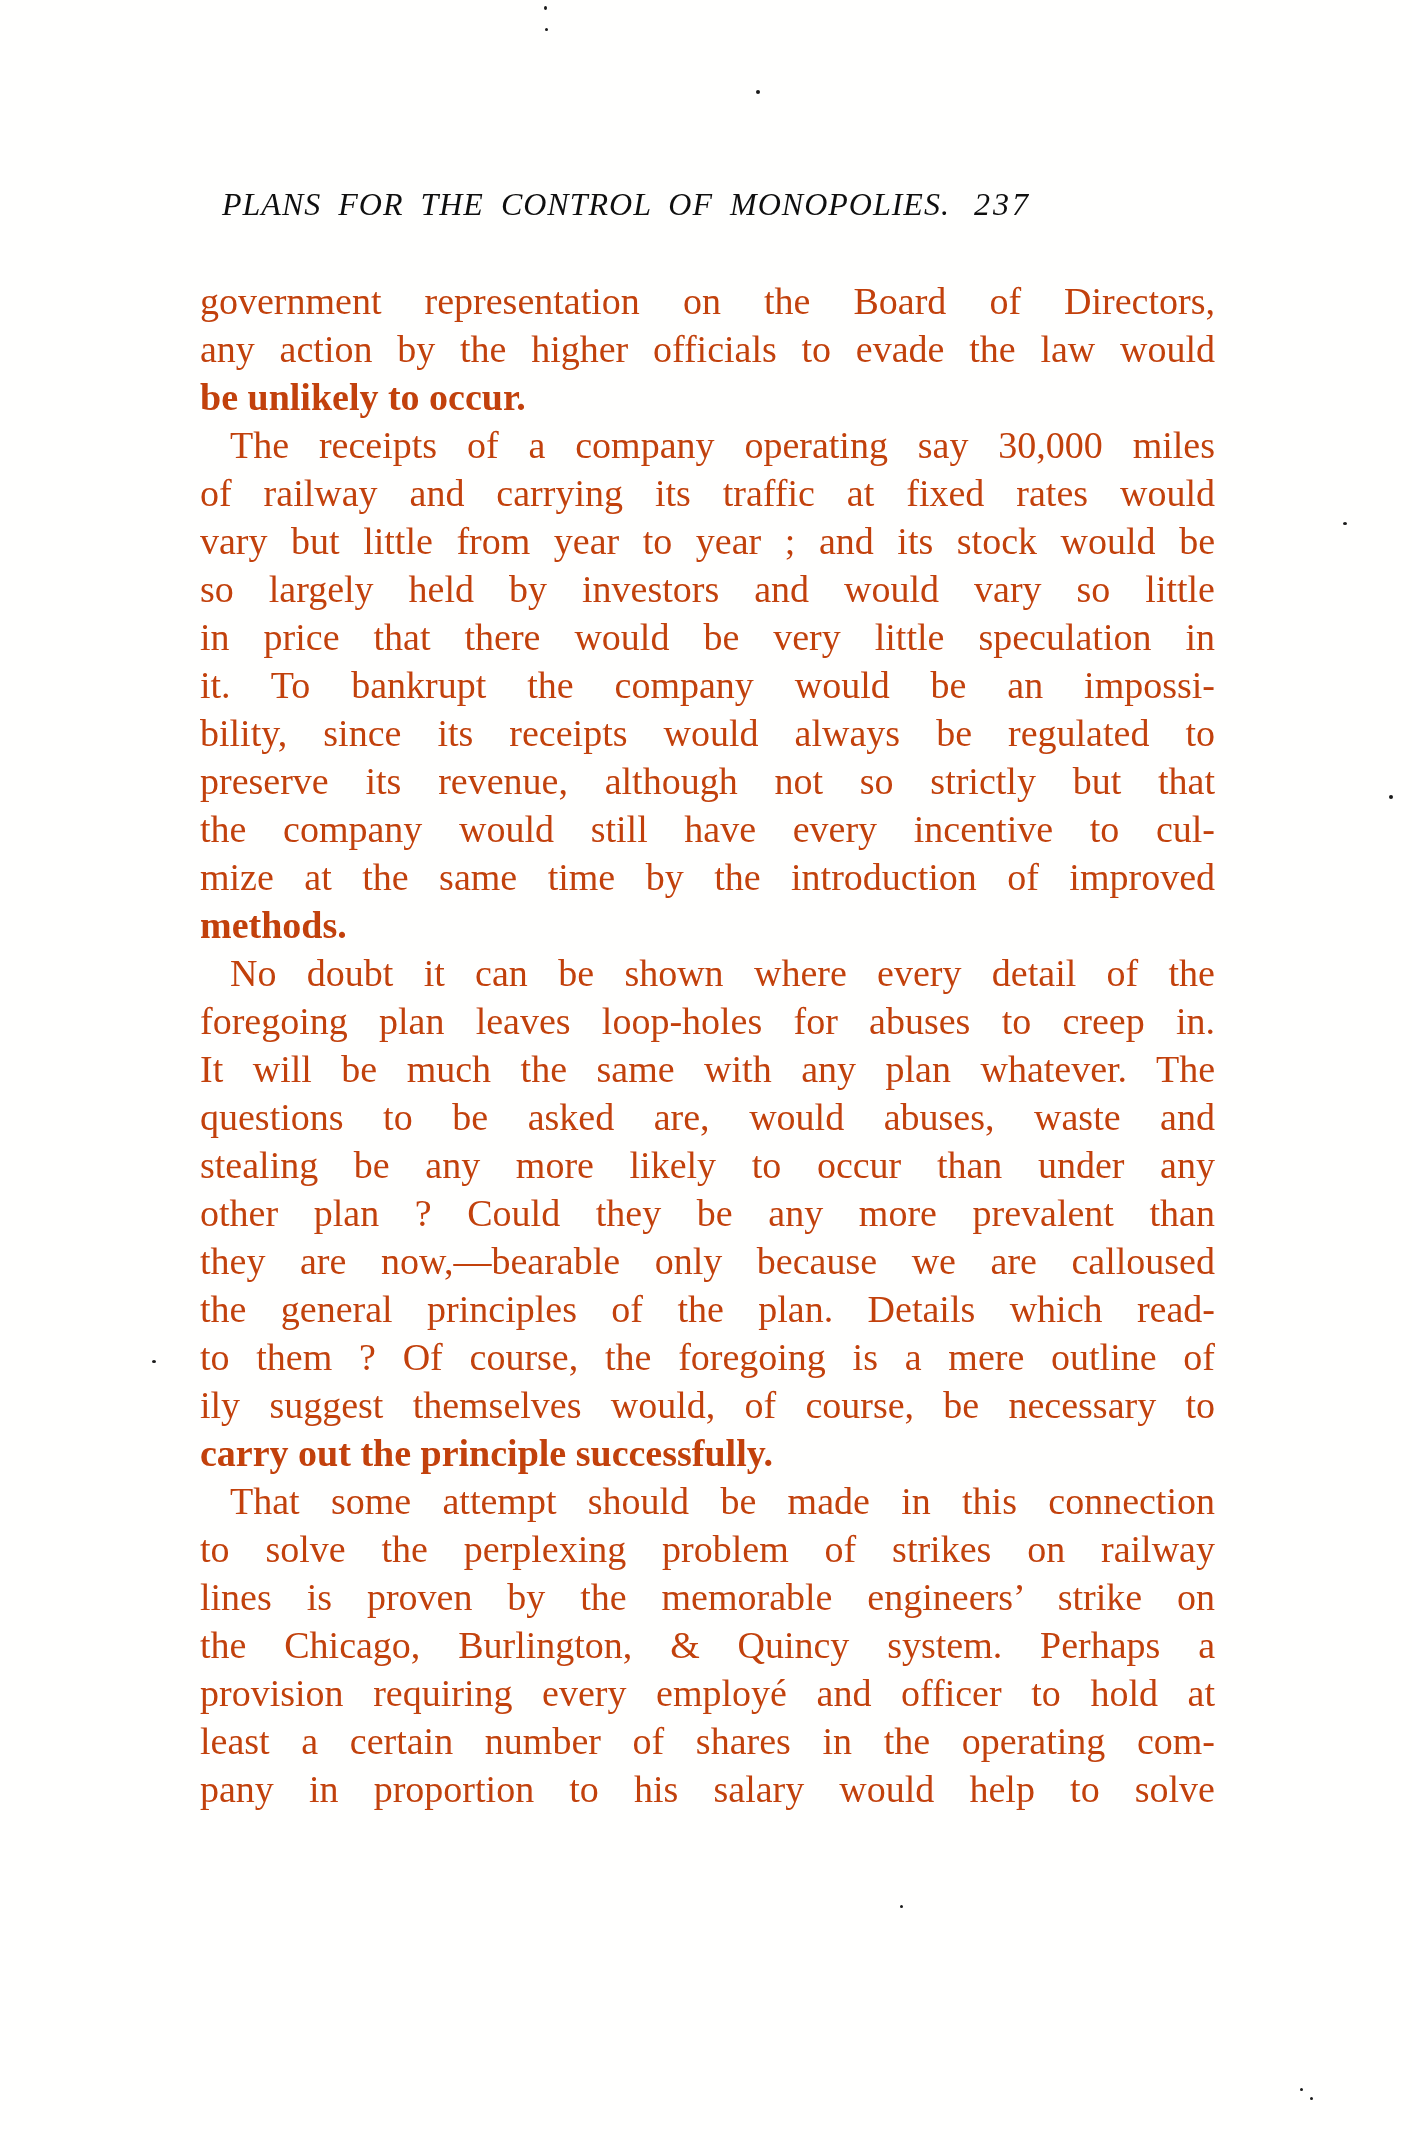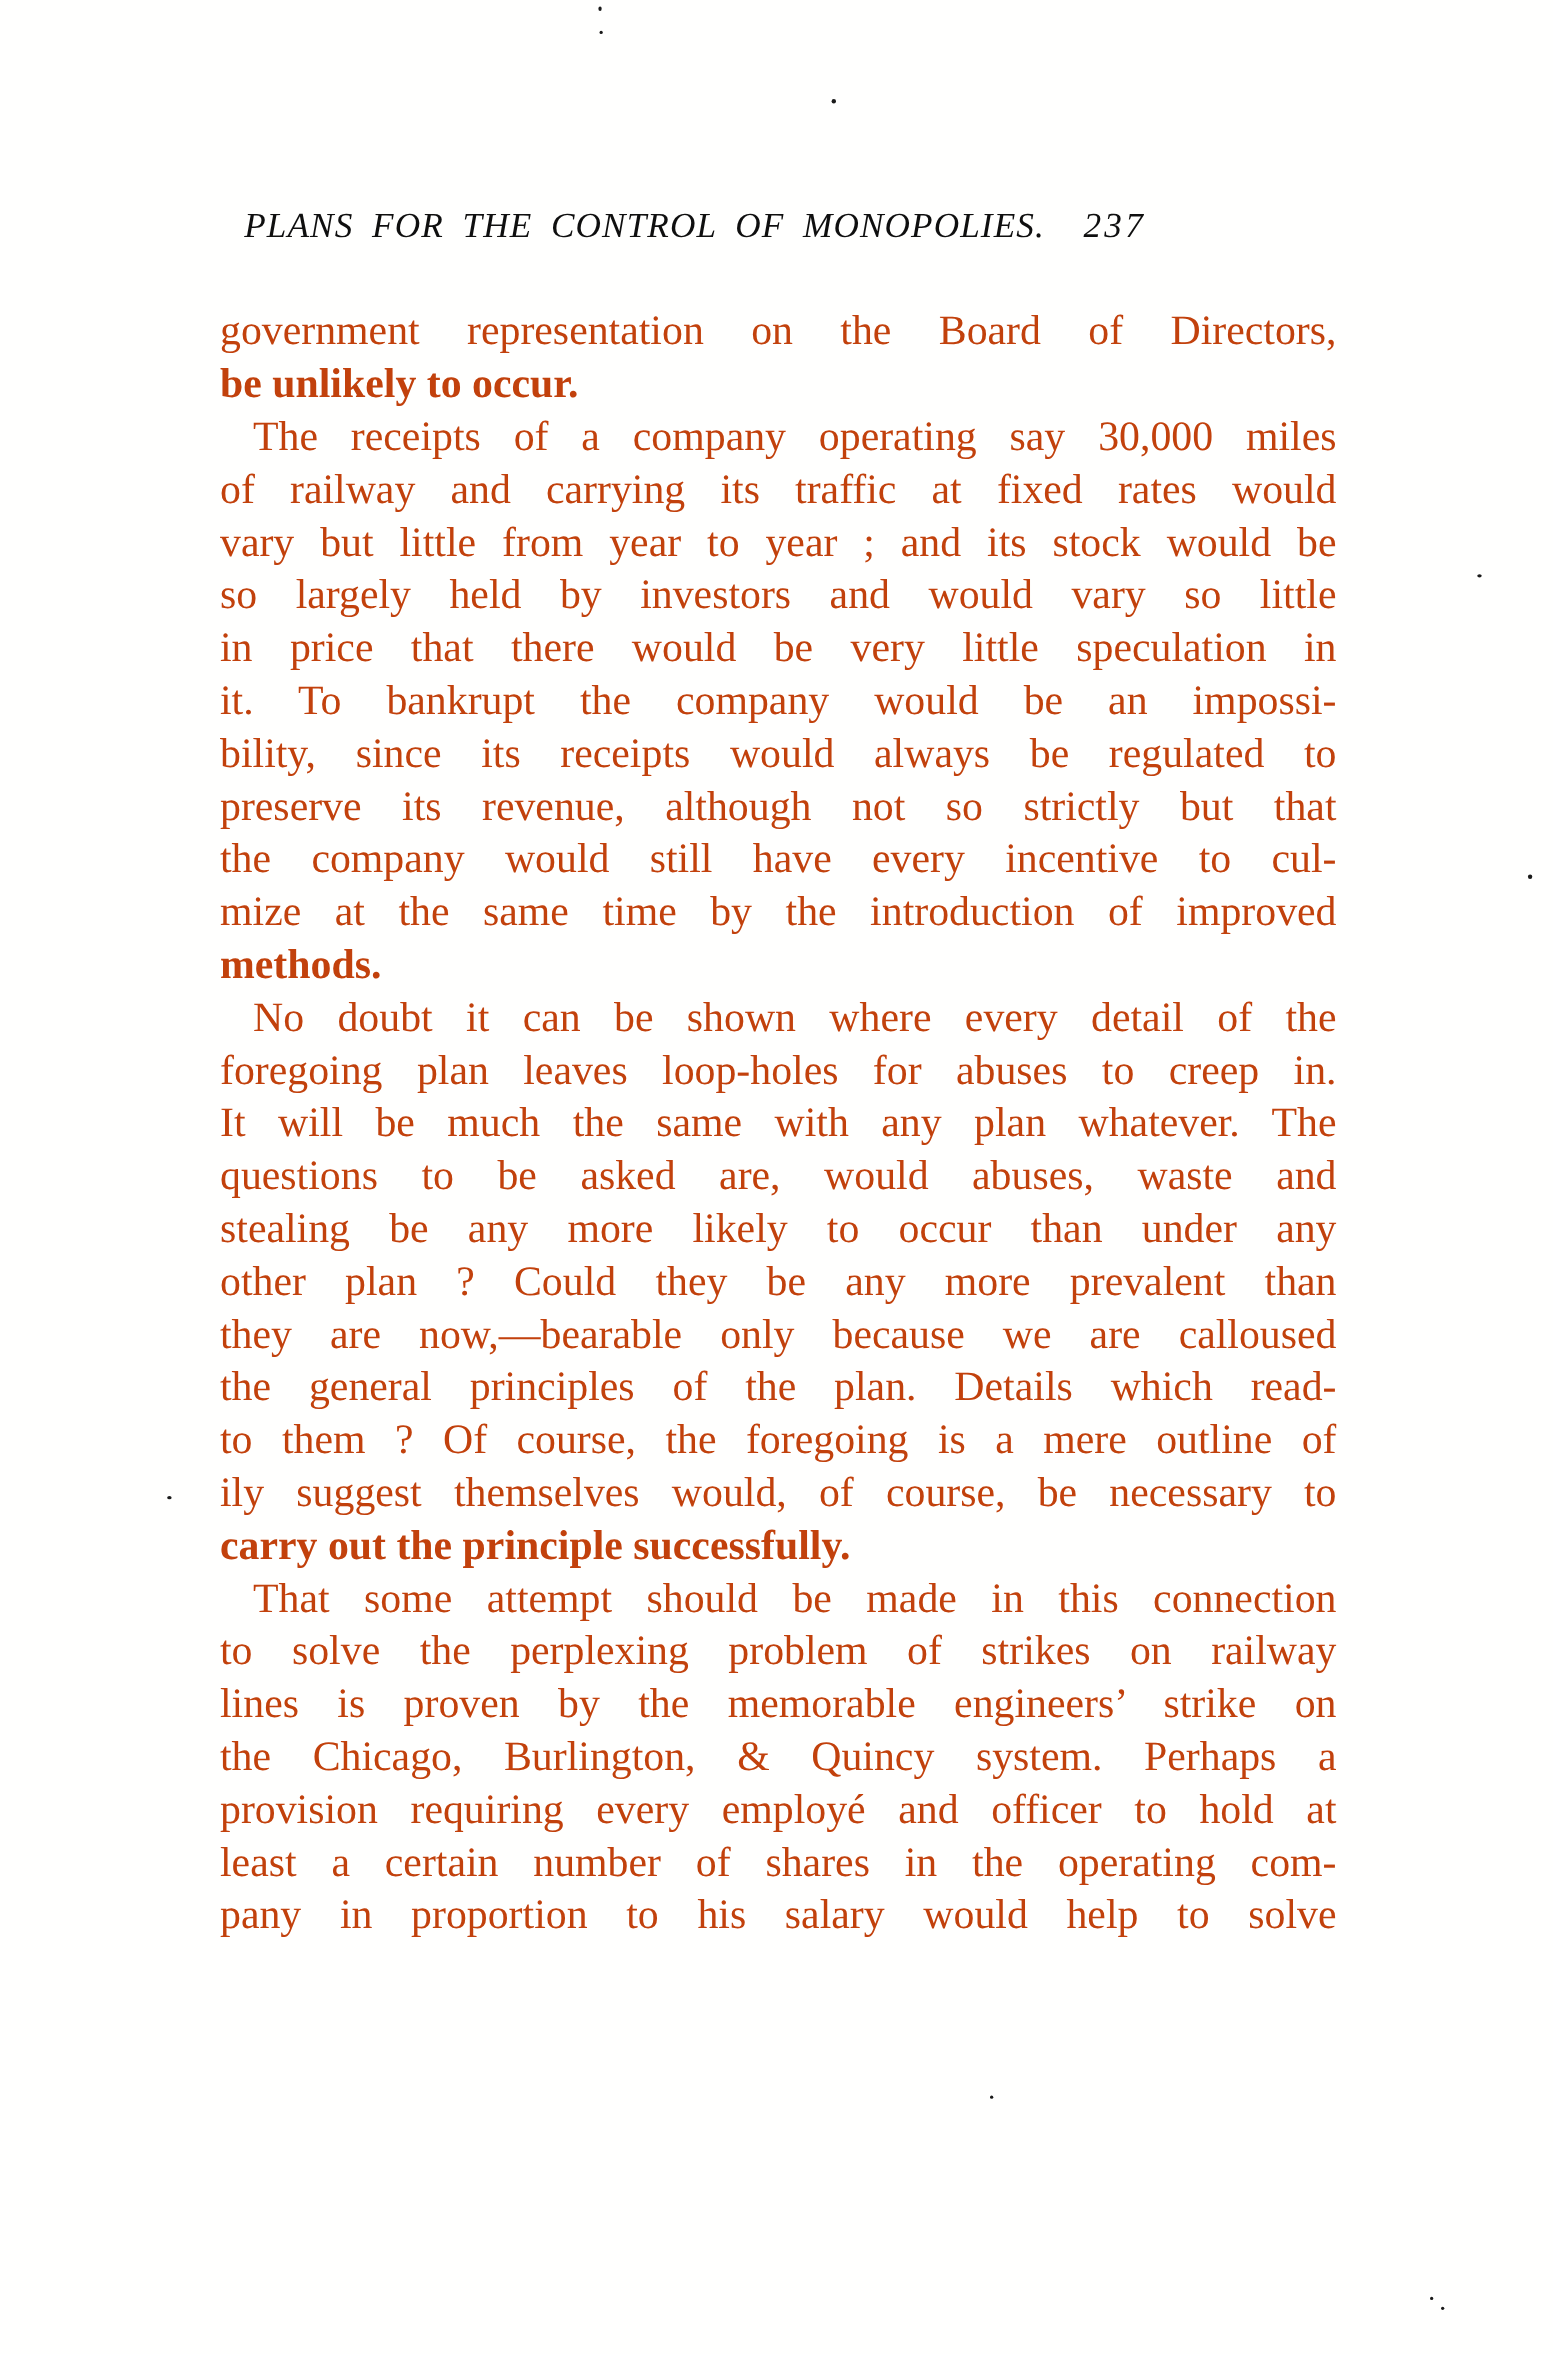--- a/index.html
+++ b/index.html
@@ -21,21 +21,21 @@
     top: 186px;
     left: 222px;
     font-style: italic;
     font-size: 32px;
     letter-spacing: 1px;
     word-spacing: 8px;
     white-space: nowrap;
     color: #0f0f0f;
   }
   .running-head .pagenum {
-    margin-left: 35px;
+    margin-left: 24px;
     letter-spacing: 3px;
   }
   .text-column {
     position: absolute;
     top: 277px;
     left: 200px;
     width: 1015px;
     font-size: 38px;
     line-height: 48px;
     color: #c2410c;
@@ -66,20 +66,21 @@
 <div class="page">
 
   <div class="running-head">
     <span>PLANS FOR THE CONTROL OF MONOPOLIES.</span><span class="pagenum">237</span>
   </div>
 
   <div class="text-column">
 
     <div class="paragraph">
       <div class="line">government representation on the Board of Directors,</div>
+      <div class="line">any action by the higher officials to evade the law would</div>
       <div class="line endline">be unlikely to occur.</div>
     </div>
 
     <div class="paragraph">
       <div class="line indent">The receipts of a company operating say 30,000 miles</div>
       <div class="line">of railway and carrying its traffic at fixed rates would</div>
       <div class="line">vary but little from year to year ; and its stock would be</div>
       <div class="line">so largely held by investors and would vary so little</div>
       <div class="line">in price that there would be very little speculation in</div>
       <div class="line">it.  To bankrupt the company would be an impossi-</div>

